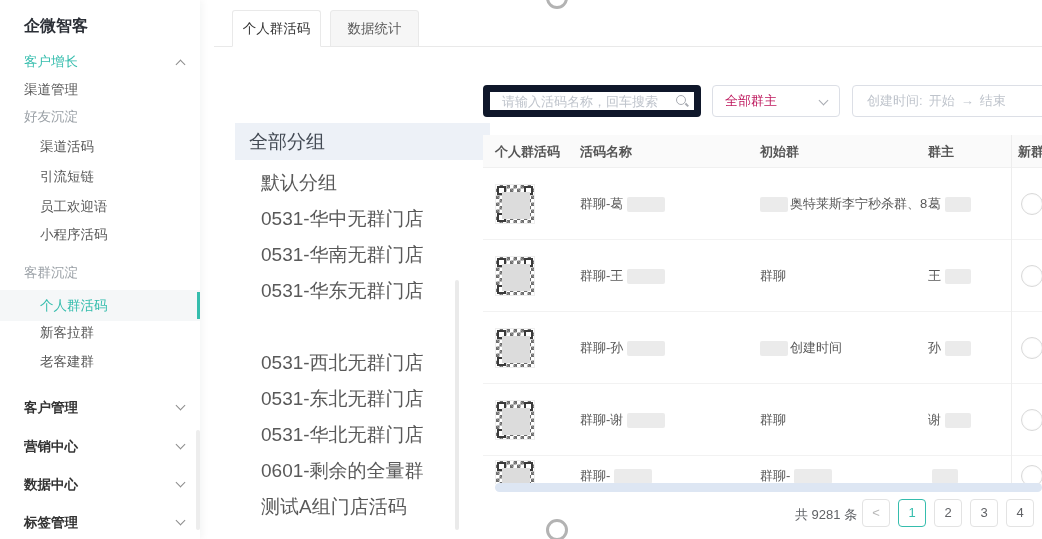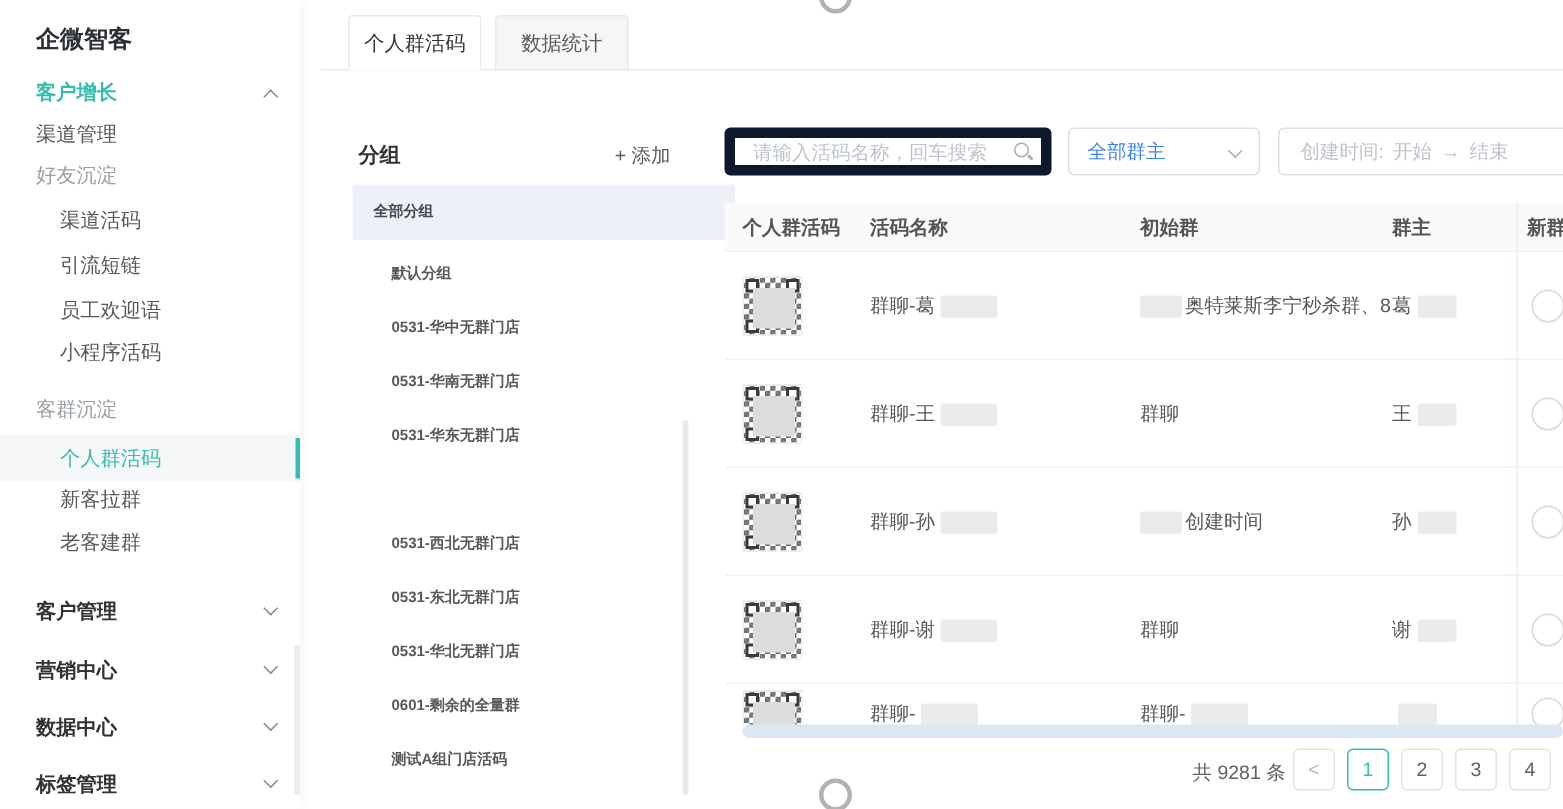--- a/index.html
+++ b/index.html
@@ -7,21 +7,21 @@
     font-family:"Liberation Sans","DejaVu Sans",sans-serif; color:#333; }
 
   
   .sidebar { position:absolute; left:0; top:0; width:200px; height:539px; background:#fff;
     box-shadow:2px 0 8px rgba(29,35,41,.05); z-index:5; }
   .app-title { position:absolute; left:24px; top:16px; font-size:16px; font-weight:bold; color:#2b2f36; }
   .nav-item { position:absolute; left:0; width:200px; height:28px; line-height:28px; font-size:13.5px; color:#595959; cursor:pointer; }
   .nav-item .lbl { position:absolute; left:24px; white-space:nowrap; }
   .nav-item.indent .lbl { left:40px; }
   .nav-item.section .lbl { font-weight:bold; color:#333; }
-  .nav-item.teal .lbl { color:#35bdad; font-weight:bold; }
+  .nav-item.teal .lbl { color:#35bdad; font-weight:normal; }
   .nav-item.dim .lbl { color:#9aa0a6; }
   .nav-item.selected { background:#f5f7f8; height:31px; line-height:31px; }
   .nav-item.selected .lbl { color:#35bdad; }
   .nav-item.selected::after { content:""; position:absolute; right:0; top:2px; bottom:2px; width:3px; background:#35bdad; }
   .caret { position:absolute; right:16px; top:11px; width:7px; height:7px;
     border-right:1.6px solid #8c8c8c; border-bottom:1.6px solid #8c8c8c; }
   .caret.up { transform:rotate(-135deg); top:13px; }
   .caret.down { transform:rotate(45deg); top:8px; }
   .side-scroll { position:absolute; right:0; top:430px; width:4px; height:100px; background:#ededed; border-radius:2px; }
 
@@ -35,38 +35,38 @@
   
   .spin { position:absolute; width:22px; height:22px; border:3px solid #b3b3b3; border-radius:50%; background:transparent; }
   .spin.top { left:546px; top:-13px; }
   .spin.bottom { left:546px; top:519px; }
 
   
   .gpanel { position:absolute; left:235px; top:85px; width:226px; height:454px; background:#fff; }
   .gp-head { position:absolute; left:4px; right:8px; top:10px; height:22px; }
   .gp-title { position:absolute; left:0; font-size:14px; font-weight:bold; color:#333; }
   .gp-add { position:absolute; right:6px; font-size:13px; color:#595959; cursor:pointer; }
-  .gp-item { position:absolute; left:0; width:255px; height:36px; line-height:36px; font-size:10px;
-    color:#595959; padding-left:26px; white-space:nowrap; overflow:hidden; cursor:pointer;font-weight:bold; }
+  .gp-item { position:absolute; left:0; width:255px; height:36px; line-height:36px; font-size:19px;
+    color:#595959; padding-left:26px; white-space:nowrap; overflow:hidden; cursor:pointer; }
   .gp-item.selected { background:#edf1f7; padding-left:14px; color:#434a54; }
   .gp-scroll { position:absolute; right:2px; top:195px; width:4px; height:250px; background:#eaeaea; border-radius:2px; }
 
   
   .filters { position:absolute; left:483px; top:85px; height:32px; }
   .f-input { position:absolute; left:0; top:0; width:218px; height:32px; border:7px solid #0f172a; border-radius:4px;
     font-size:13px; color:#606266; padding:0 30px 0 12px; outline:none;
     font-family:"Liberation Sans","DejaVu Sans",sans-serif; }
   .f-input::placeholder { color:#bfc4cc; }
   .search-ic { position:absolute; left:192px; top:9px; width:14px; height:14px; }
   .search-ic::before { content:""; position:absolute; left:1px; top:1px; width:8px; height:8px;
     border:1.5px solid #a8abb2; border-radius:50%; }
   .search-ic::after { content:""; position:absolute; left:10px; top:10px; width:4px; height:1.5px;
     background:#a8abb2; transform:rotate(45deg); }
   .f-select { position:absolute; left:229px; top:0; width:128px; height:32px; border:1px solid #dcdfe6; border-radius:4px;
-    font-size:13px; color:#3b82f6; line-height:30px; padding-left:12px; cursor:pointer; }
+    font-size:13px; color:#be185d; line-height:30px; padding-left:12px; cursor:pointer; }
   .f-select .chev { position:absolute; right:12px; top:11px; width:7px; height:7px;
     border-right:1.5px solid #a8abb2; border-bottom:1.5px solid #a8abb2; transform:rotate(45deg); }
   .f-date { position:absolute; left:369px; top:0; width:200px; height:32px; border:1px solid #dcdfe6; border-radius:4px;
     font-size:13px; color:#bfc4cc; line-height:30px; padding-left:14px; cursor:pointer; white-space:nowrap; }
   .f-date span { margin-right:6px; }
 
   
   .table { position:absolute; left:483px; top:135px; width:559px; }
   .thead { position:absolute; left:0; top:0; width:559px; height:33px; background:#fafafa;
     border-bottom:1px solid #f0f0f0; font-size:13px; color:#555; font-weight:bold; line-height:33px; }
@@ -168,24 +168,20 @@
 <div class="spin top"></div>
 <div class="tabbar-line"></div>
 <div class="tab active">
   <span>个人群活码</span>
 </div>
 <div class="tab inactive">
   <span>数据统计</span>
 </div>
 
 <div class="gpanel">
-  <div class="gp-head">
-    <span class="gp-title">分组</span>
-    <span class="gp-add">+ 添加</span>
-  </div>
   <div class="gp-item selected" style="top:38px;height:37px;line-height:37px">全部分组</div>
   <div class="gp-item" style="top:80px">默认分组</div>
   <div class="gp-item" style="top:116px">0531-华中无群门店</div>
   <div class="gp-item" style="top:152px">0531-华南无群门店</div>
   <div class="gp-item" style="top:188px">0531-华东无群门店</div>
   <div class="gp-item" style="top:260px">0531-西北无群门店</div>
   <div class="gp-item" style="top:296px">0531-东北无群门店</div>
   <div class="gp-item" style="top:332px">0531-华北无群门店</div>
   <div class="gp-item" style="top:368px">0601-剩余的全量群</div>
   <div class="gp-item" style="top:404px">测试A组门店活码</div>

